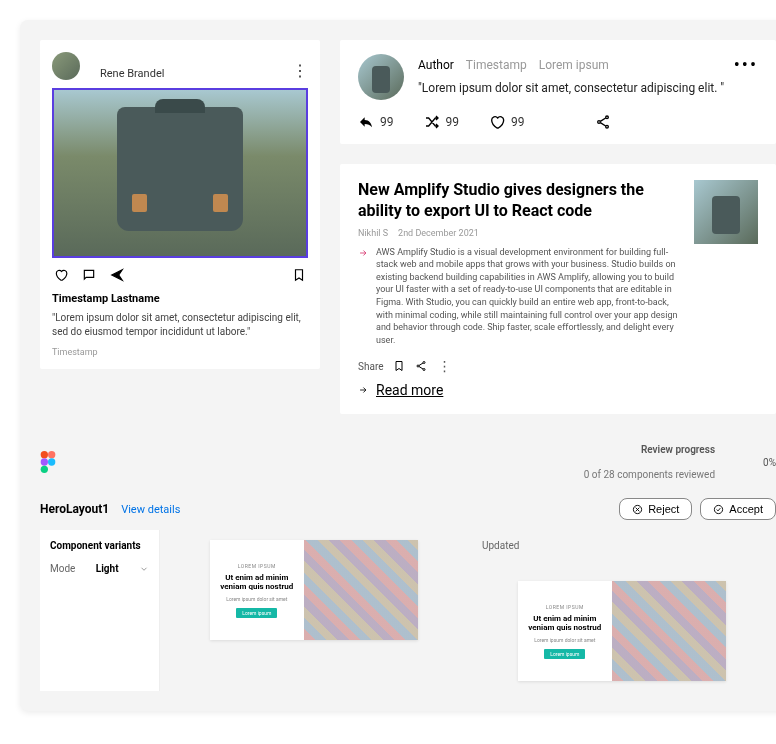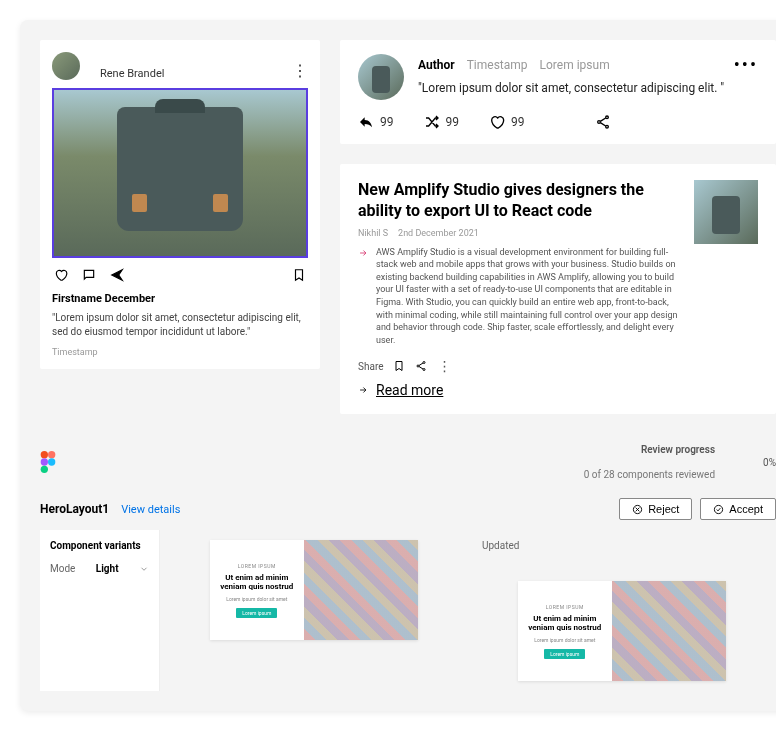--- a/index.html
+++ b/index.html
@@ -32,21 +32,21 @@
 
 
 .liked-card { padding: 14px 18px; }
 .liked-row { display: flex; align-items: center; gap: 8px; font-size: 11px; color: #666; margin-bottom: 10px; }
 .liked-row svg { width: 14px; height: 14px; fill: #000; }
 .comment-row { display: flex; gap: 14px; align-items: flex-start; }
 .avatar-lg { width: 46px; height: 46px; border-radius: 50%; background: linear-gradient(135deg,#a8c8d0 0%,#5a6a5a 100%); flex-shrink:0; position:relative; overflow:hidden;}
 .avatar-lg::after{content:'';position:absolute;top:25%;left:30%;width:40%;height:60%;background:#4a5a5a;border-radius:4px;}
 .comment-main { flex: 1; }
 .comment-meta { display: flex; gap: 12px; font-size: 12px; margin-bottom: 6px; align-items:center;}
-.comment-meta .auth { font-weight: 700; color: #000; }
+.comment-meta .auth { font-weight: 400; color: #000; }
 .comment-meta .ts, .comment-meta .li { color: #999; }
 .comment-meta .dots { margin-left:auto; font-size:18px; color:#000; letter-spacing:2px; cursor:pointer;}
 .comment-text { font-size: 12px; color: #222; }
 .comment-stats { display: flex; gap: 30px; margin-top: 14px; align-items:center; }
 .stat { display: flex; gap: 6px; align-items: center; font-size: 12px; color: #333; }
 .stat svg { width: 16px; height: 16px; }
 .comment-stats .share-ic { margin-left: 40px; }
 
 
 .article-card { padding: 16px 18px; }
@@ -71,21 +71,21 @@
 .sync-title { font-size: 17px; font-weight: 600; }
 .review { margin-left: auto; text-align: right; font-size: 10px; color: #555; }
 .review-prog{font-weight:600;margin-bottom:14px;}
 .review-count{color:#777;}
 .pct { font-size: 10px; color: #555; margin-left:40px;}
 
 .hero-row { display: flex; align-items: center; gap: 12px; margin-top: 18px; }
 .hero-name { font-size: 12px; font-weight: 700; }
 .view-details { font-size: 11px; color: #0073e6; cursor:pointer; }
 .hero-btns { margin-left: auto; display: flex; gap: 8px; }
-.btn { background: #fff; border: 1px solid #888; border-radius: 2px; padding: 4px 12px; font-size: 11px; display: flex; gap: 5px; align-items: flex-end; cursor:pointer; }
+.btn { background: #fff; border: 1px solid #888; border-radius: 8px; padding: 4px 12px; font-size: 11px; display: flex; gap: 5px; align-items: flex-end; cursor:pointer; }
 .btn svg { width: 11px; height: 11px; }
 
 .compare { display: flex; margin-top: 10px; background:#fff; }
 .variants { width: 120px; background: #fff; padding: 10px; font-size: 10px; border-right:1px solid #eee;}
 .variants-title { font-weight: 700; margin-bottom: 12px; }
 .variant-row{display:flex;justify-content:space-between;align-items:center;}
 .variant-row .mode{color:#666;}
 .variant-row .val{font-weight:700;}
 .variant-row svg{width:10px;height:10px;stroke:#888;}
 .preview-col { flex: 1; padding: 10px 14px; background:#f4f4f4;}
@@ -127,21 +127,21 @@
           <svg class="icon" viewBox="0 0 24 24">
               <path d="M4 4h16v12H7l-3 3z"></path>
             </svg>
           <svg class="icon filled" viewBox="0 0 24 24">
               <path d="M3 12l18-9-6 9 6 9z"></path>
             </svg>
           <svg class="icon bookmark" viewBox="0 0 24 24">
               <path d="M6 3h12v18l-6-4-6 4z"></path>
             </svg>
         </div>
-        <div class="post-name">Firstname December</div>
+        <div class="post-name">Timestamp Lastname</div>
         <div class="post-body">"Lorem ipsum dolor sit amet, consectetur adipiscing elit, sed do eiusmod tempor incididunt ut labore."</div>
         <div class="post-ts">Timestamp</div>
       </div>
     </div>
 
     <div class="right-col">
 
       <div class="card liked-card">
         <div class="comment-row">
           <div class="avatar-lg"></div>

